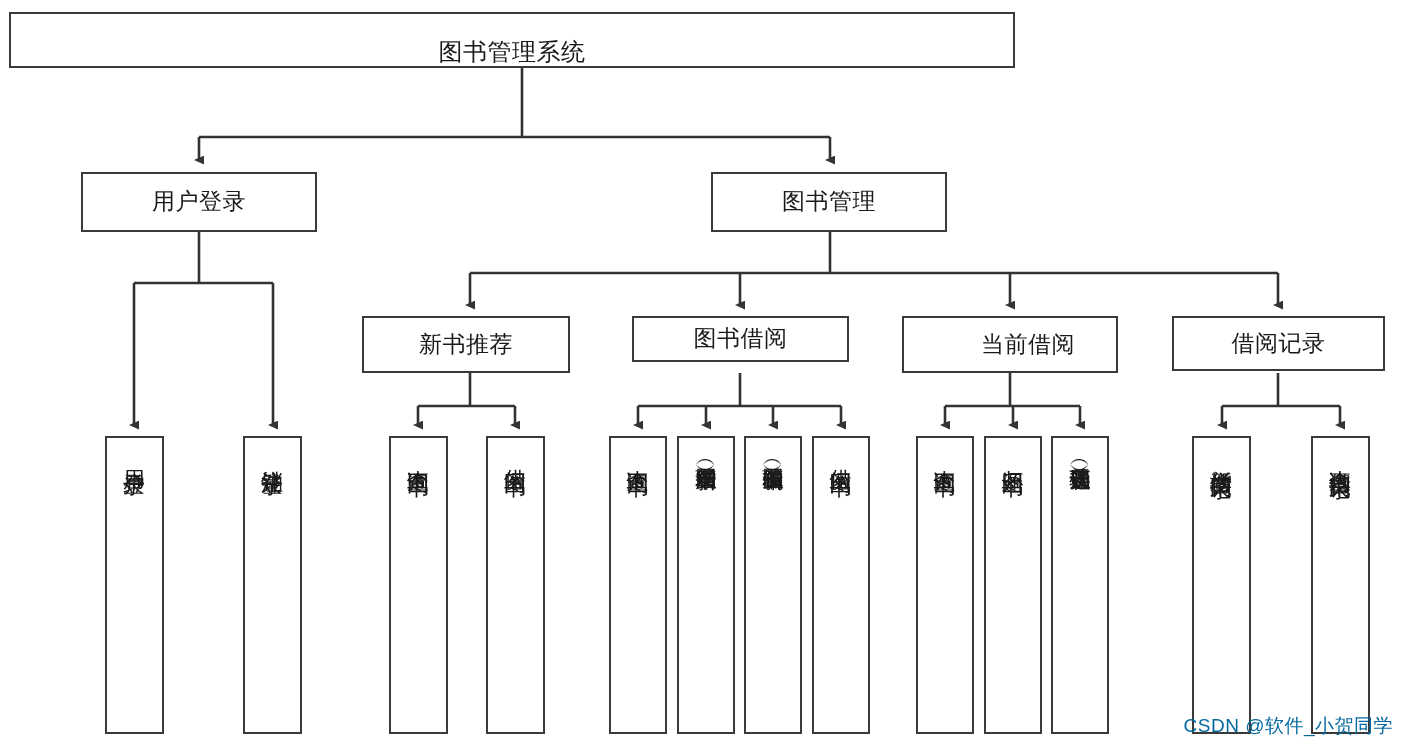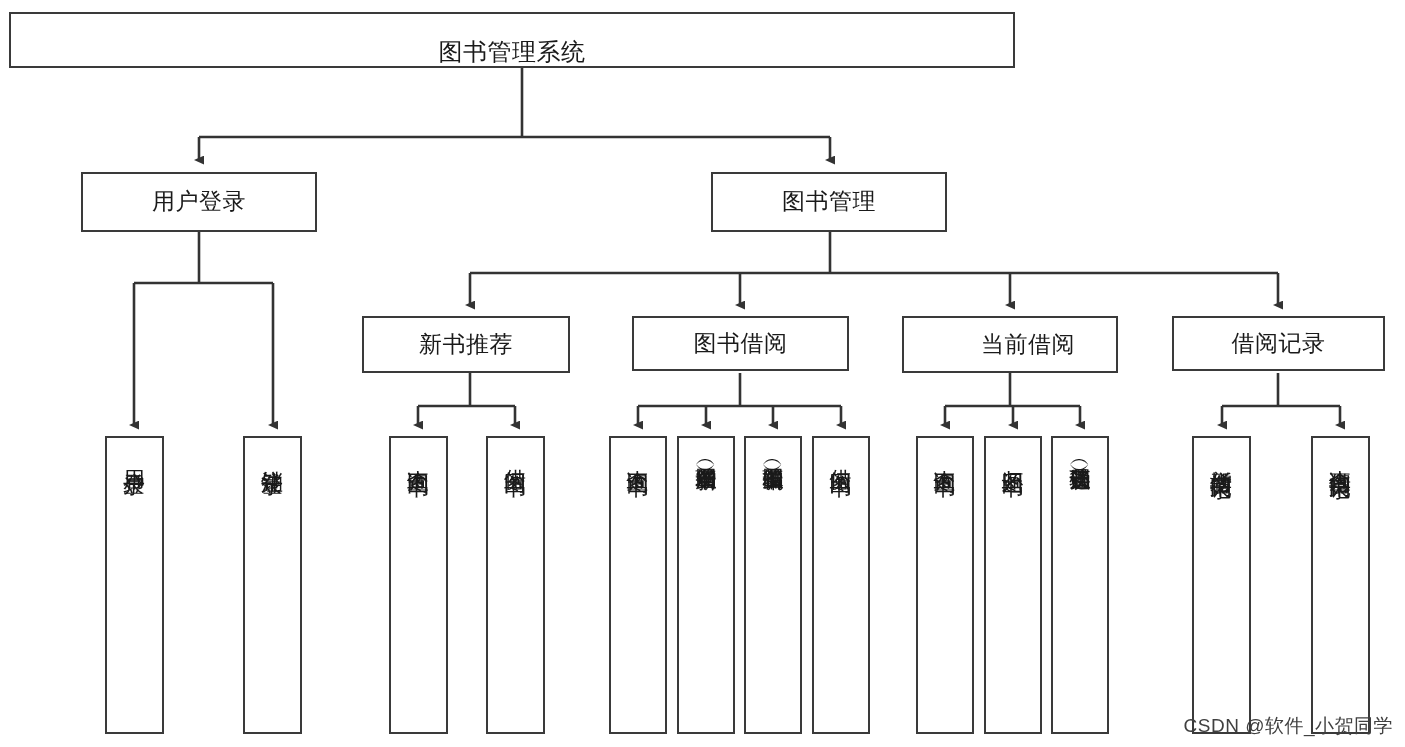--- a/index.html
+++ b/index.html
@@ -65,21 +65,21 @@
   }
   .node.vert.tight .label {
     font-size: 21px;
     letter-spacing: 0px;
   }
   #watermark {
     position: absolute;
     right: 12px;
     bottom: 8px;
     font-size: 19px;
-    color: #404040;
+    color: #0369a1;
     white-space: nowrap;
     letter-spacing: 0.5px;
   }
 </style>
 </head>
 <body>
 
 <div id="diagram">
 
   <svg id="edges" viewBox="0 0 1405 747" xmlns="http://www.w3.org/2000/svg">
@@ -141,21 +141,21 @@
   </div>
 
   <div class="node horiz" style="left:711px; top:172px; width:236px; height:60px;">
     <span class="label">图书管理</span>
   </div>
 
   <div class="node horiz" style="left:362px; top:316px; width:208px; height:57px;">
     <span class="label">新书推荐</span>
   </div>
 
-  <div class="node horiz" style="left:632px; top:316px; width:217px; height:55px;">
+  <div class="node horiz" style="left:632px; top:316px; width:217px; height:46px;">
     <span class="label">图书借阅</span>
   </div>
 
   <div class="node horiz" style="left:902px; top:316px; width:216px; height:57px;padding-left:36px;">
     <span class="label">当前借阅</span>
   </div>
 
   <div class="node horiz" style="left:1172px; top:316px; width:213px; height:55px;">
     <span class="label">借阅记录</span>
   </div>

